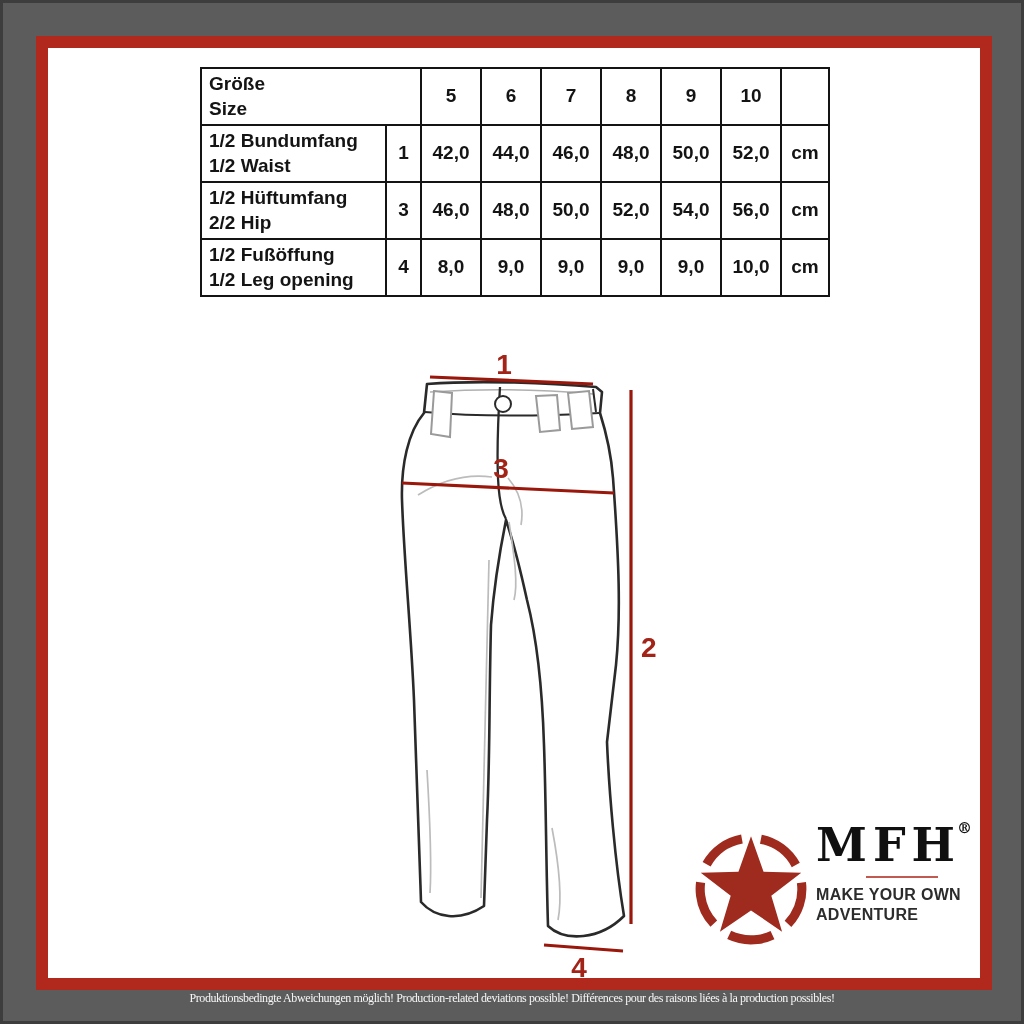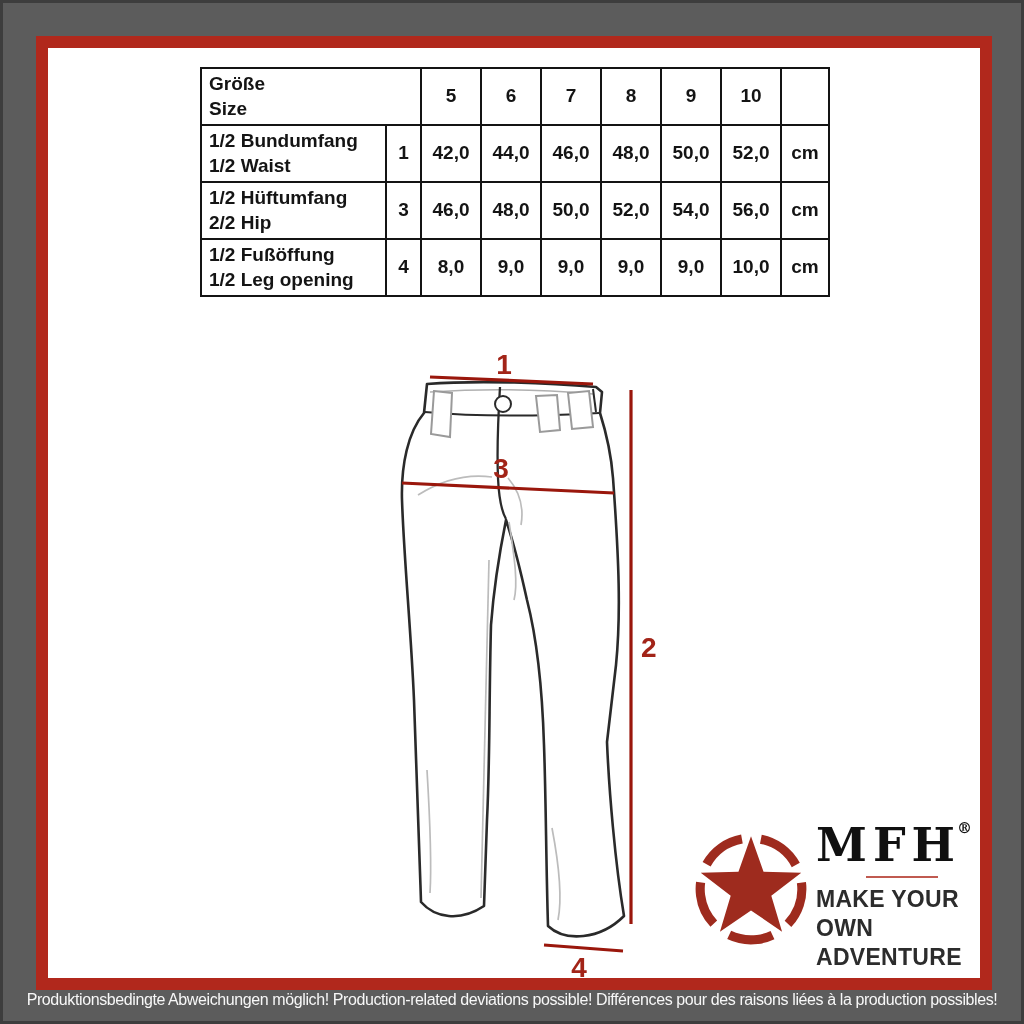--- a/index.html
+++ b/index.html
@@ -37,28 +37,28 @@
   .logo .star { position:absolute; left:2px; top:8px; width:122px; height:122px; }
   .logo .textcol { position:absolute; left:128px; top:0; width:172px; text-align:left; }
   .brand {
     font-family:"DejaVu Serif", serif; font-weight:700;
     font-size:46px; letter-spacing:6px; color:#101010;
     line-height:1.1; margin-top:2px; white-space:nowrap;
   }
   .brand sup { font-size:15px; letter-spacing:0; vertical-align:28px; margin-left:-4px; }
   .brand-divider { width:72px; height:2px; background:#c05a50; margin:5px auto 7px auto; }
   .tagline {
-    font-size:23px; font-weight:700; color:#2c2c2c;
+    font-size:16px; font-weight:700; color:#2c2c2c;
     line-height:1.26; letter-spacing:0.3px;
   }
   
   .footer-note {
     position:absolute; left:0; right:0; top:991px;
     text-align:center; color:#f7f7f7;
-    font-size:16px; letter-spacing:-0.4px;
+    font-size:12px; letter-spacing:-0.4px;font-family:Liberation Serif, serif;
   }
 </style>
 </head>
 <body>
 
 <div class="canvas">
 
   <div class="frame"></div>
 
   <table class="size-table">

